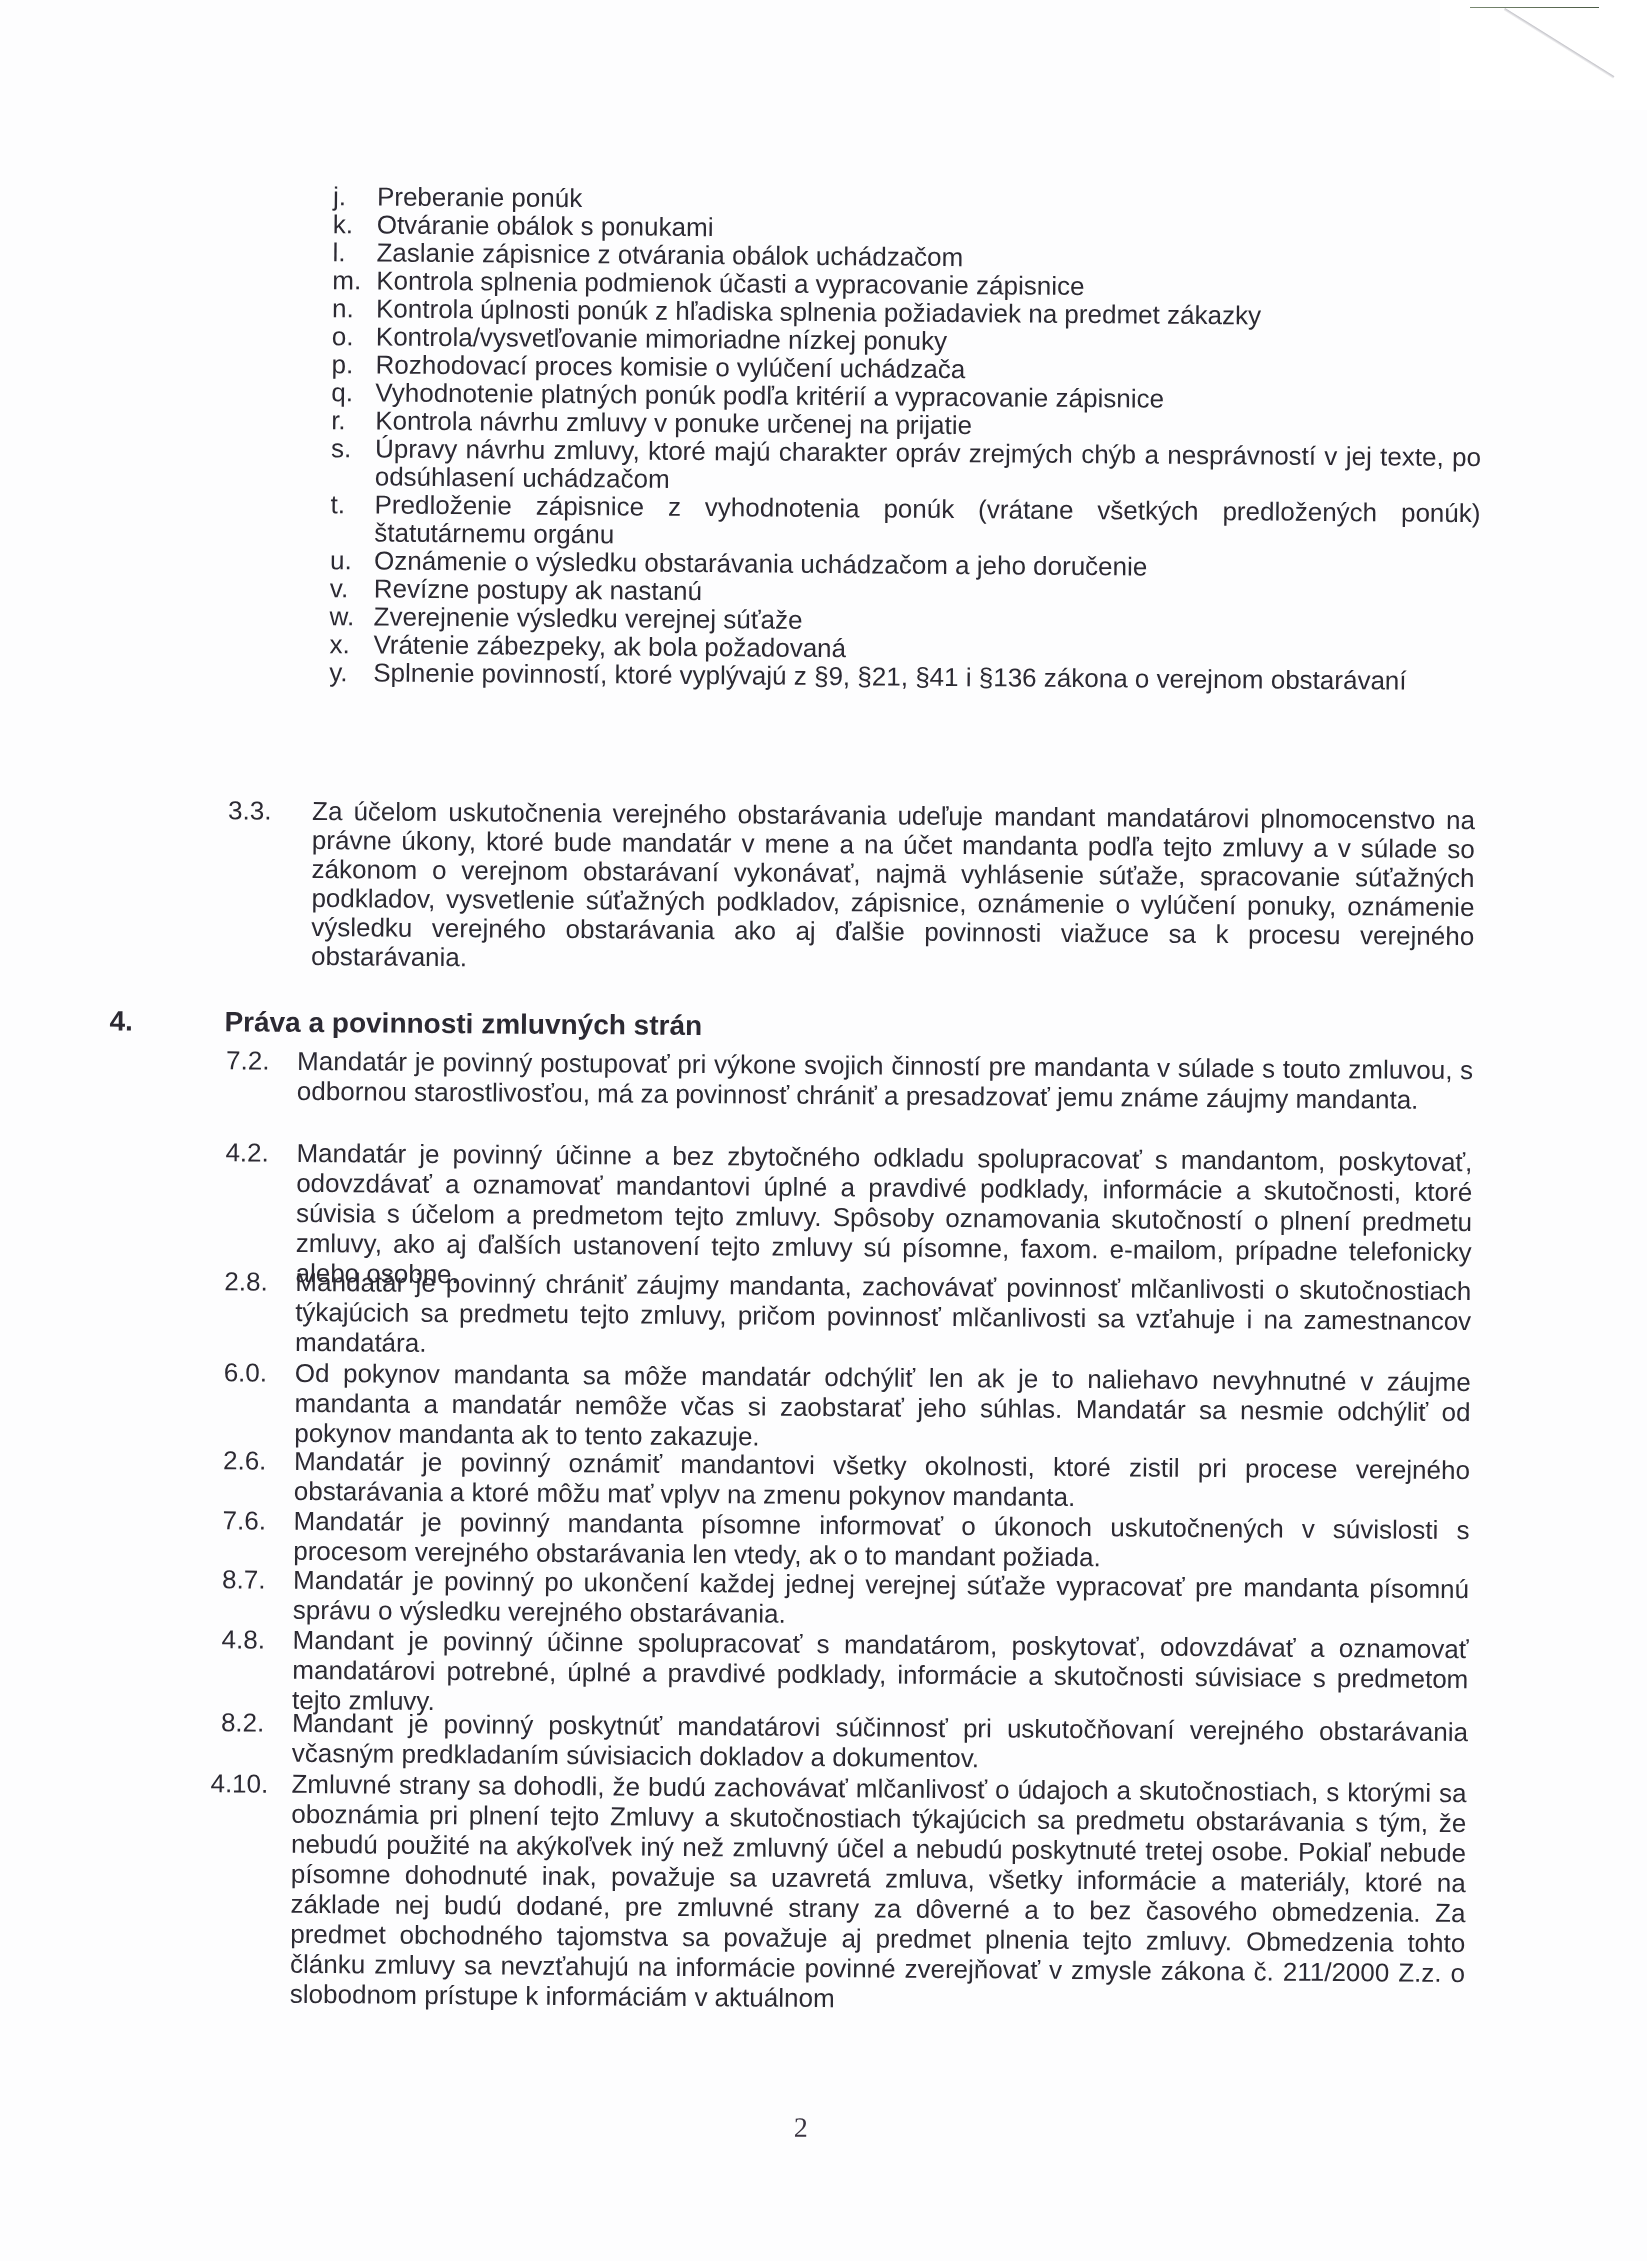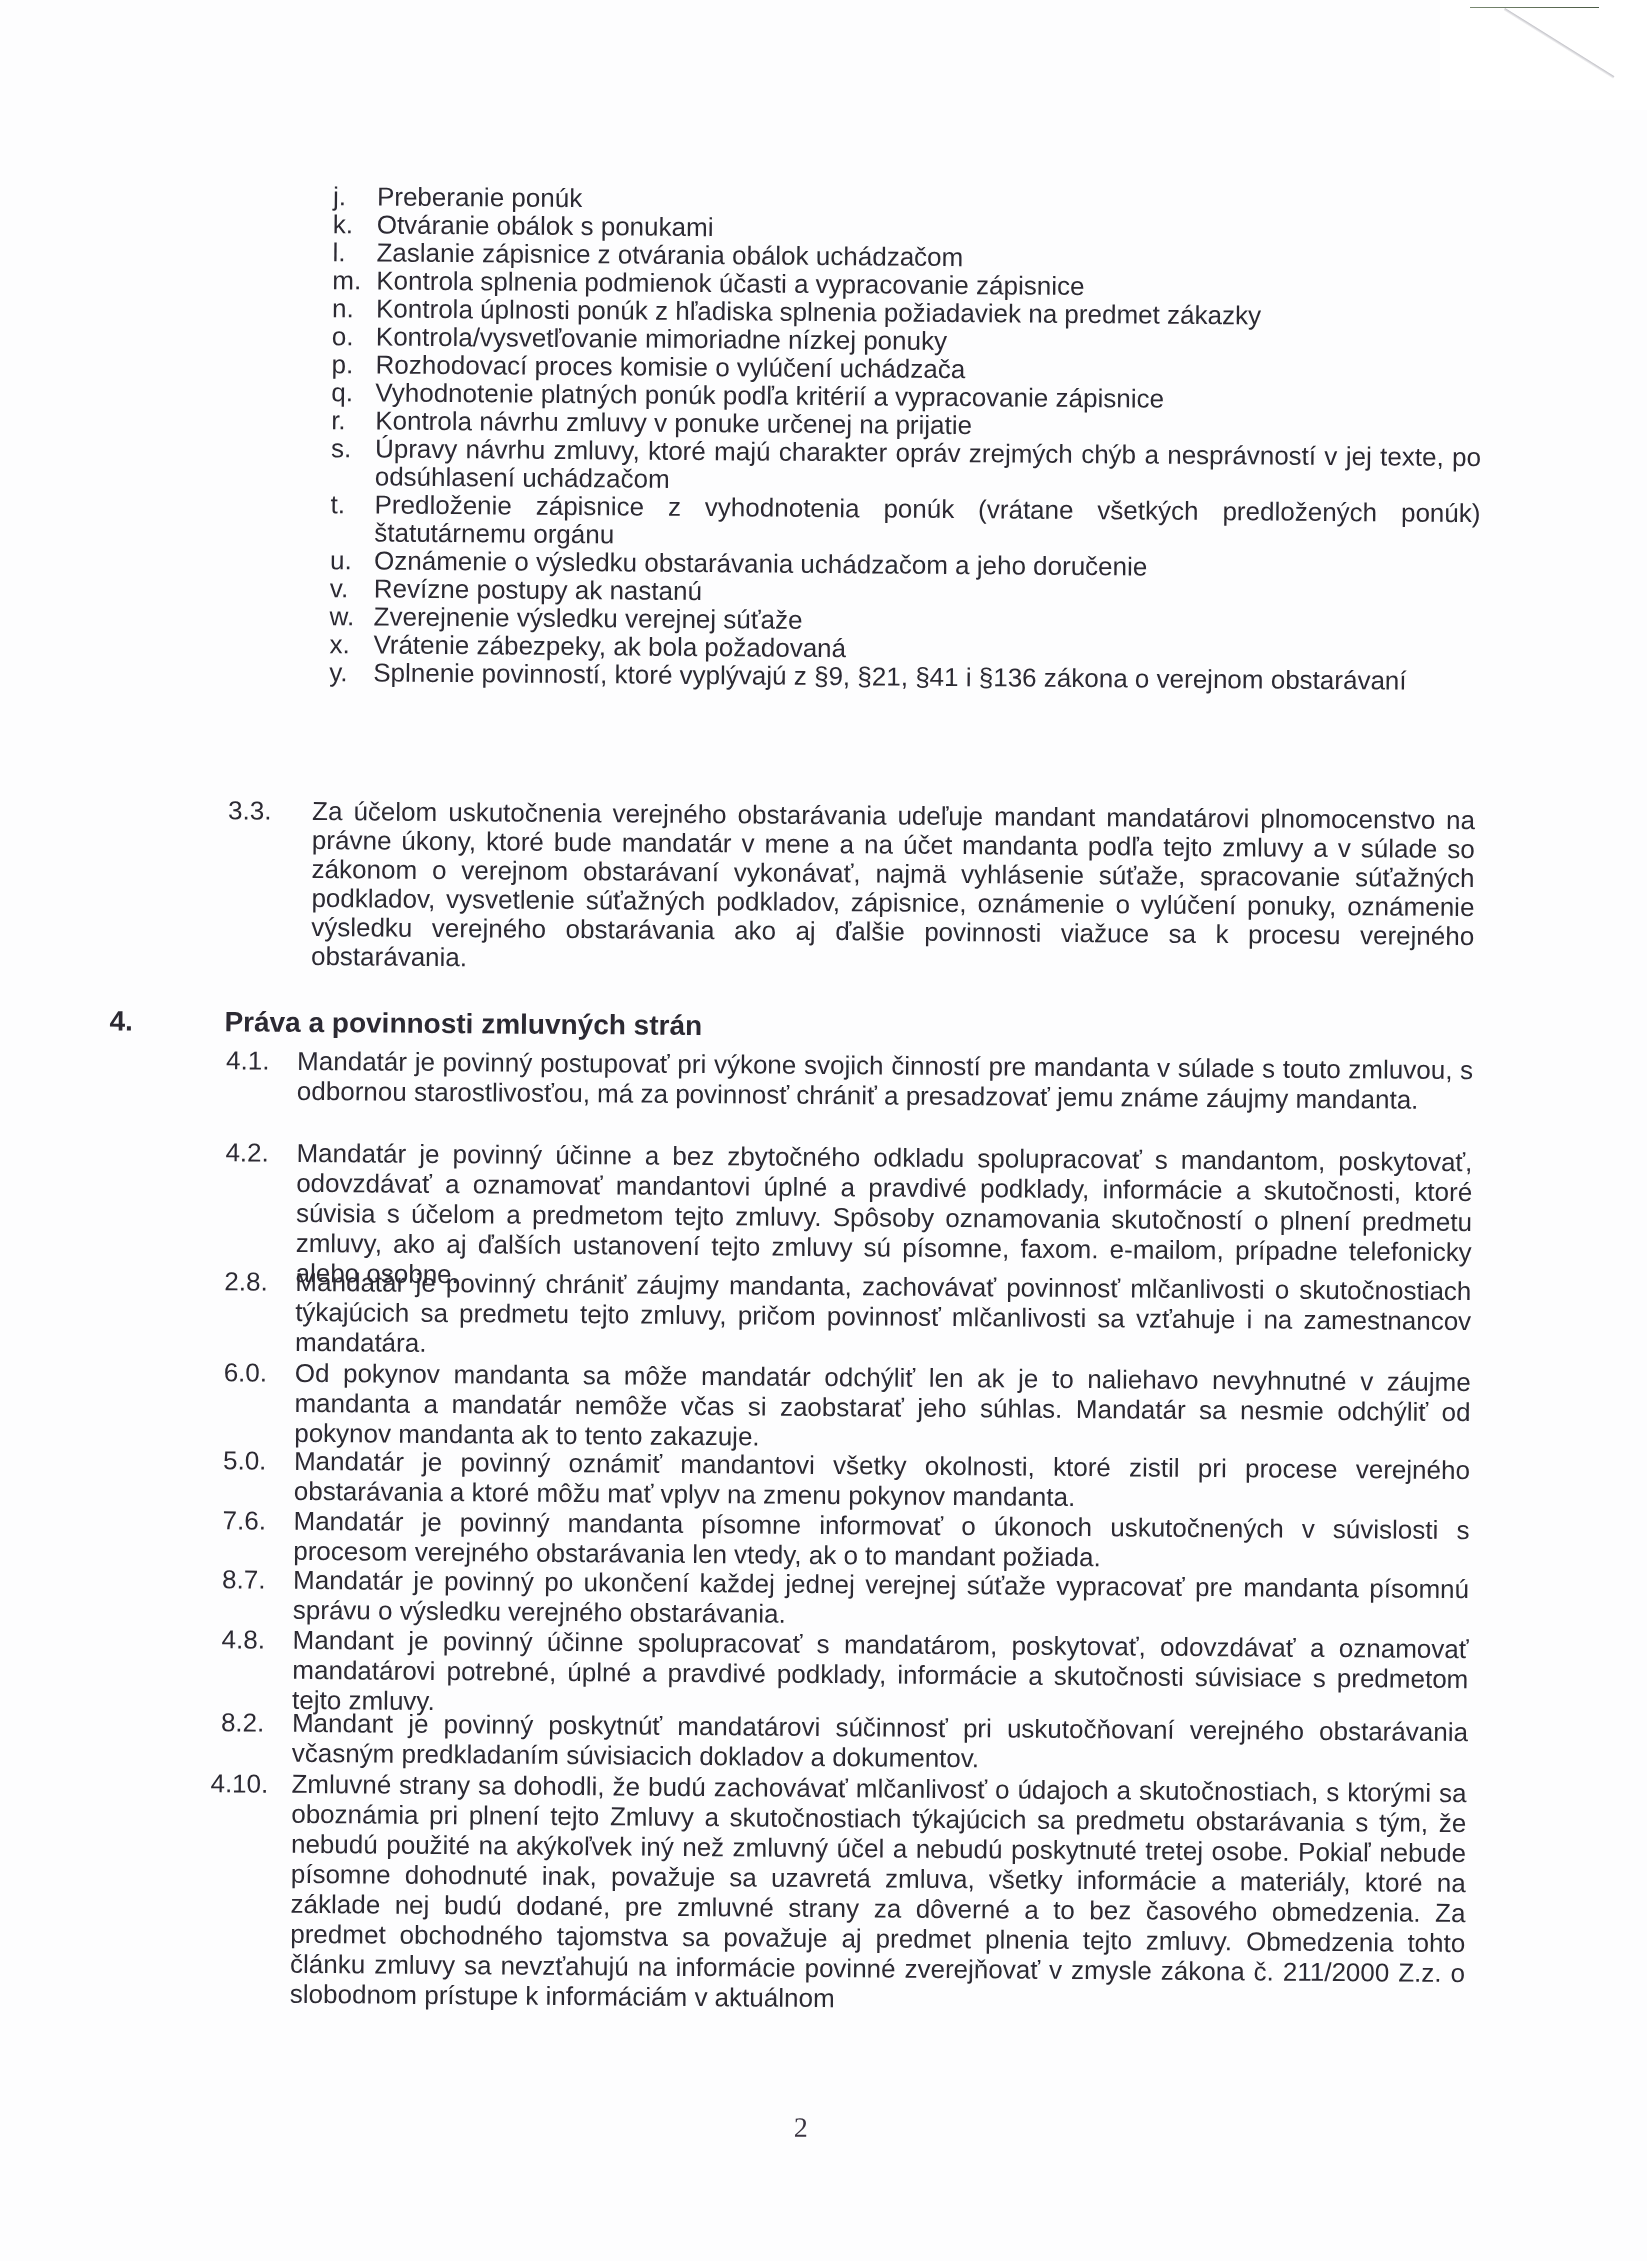--- a/index.html
+++ b/index.html
@@ -135,37 +135,37 @@
     <span class="tx">Za účelom uskutočnenia verejného obstarávania udeľuje mandant mandatárovi plnomocenstvo na právne úkony, ktoré bude mandatár v mene a na účet mandanta podľa tejto zmluvy a v súlade so zákonom o verejnom obstarávaní vykonávať, najmä vyhlásenie súťaže, spracovanie súťažných podkladov, vysvetlenie súťažných podkladov, zápisnice, oznámenie o vylúčení ponuky, oznámenie výsledku verejného obstarávania ako aj ďalšie povinnosti viažuce sa k procesu verejného obstarávania.</span>
   </div>
 
   <div class="sec4">
     <span class="num">4.</span>
     <span>Práva a povinnosti zmluvných strán</span>
   </div>
 
   <div id="clauses">
       <div class="sub" style="top: 1050px;">
-        <span class="num">4.1.</span>
+        <span class="num">7.2.</span>
         <span class="tx">Mandatár je povinný postupovať pri výkone svojich činností pre mandanta v súlade s touto zmluvou, s odbornou starostlivosťou, má za povinnosť chrániť a presadzovať jemu známe záujmy mandanta.</span>
       </div>
       <div class="sub" style="top: 1142px;">
         <span class="num">4.2.</span>
         <span class="tx">Mandatár je povinný účinne a bez zbytočného odkladu spolupracovať s mandantom, poskytovať, odovzdávať a oznamovať mandantovi úplné a pravdivé podklady, informácie a skutočnosti, ktoré súvisia s účelom a predmetom tejto zmluvy. Spôsoby oznamovania skutočností o plnení predmetu zmluvy, ako aj ďalších ustanovení tejto zmluvy sú písomne, faxom. e-mailom, prípadne telefonicky alebo osobne.</span>
       </div>
       <div class="sub" style="top: 1271px;">
         <span class="num">2.8.</span>
         <span class="tx">Mandatár je povinný chrániť záujmy mandanta, zachovávať povinnosť mlčanlivosti o skutočnostiach týkajúcich sa predmetu tejto zmluvy, pričom povinnosť mlčanlivosti sa vzťahuje i na zamestnancov mandatára.</span>
       </div>
       <div class="sub" style="top: 1362px;">
         <span class="num">6.0.</span>
         <span class="tx">Od pokynov mandanta sa môže mandatár odchýliť len ak je to naliehavo nevyhnutné v záujme mandanta a mandatár nemôže včas si zaobstarať jeho súhlas. Mandatár sa nesmie odchýliť od pokynov mandanta ak to tento zakazuje.</span>
       </div>
       <div class="sub" style="top: 1450px;">
-        <span class="num">5.0.</span>
+        <span class="num">2.6.</span>
         <span class="tx">Mandatár je povinný oznámiť mandantovi všetky okolnosti, ktoré zistil pri procese verejného obstarávania a ktoré môžu mať vplyv na zmenu pokynov mandanta.</span>
       </div>
       <div class="sub" style="top: 1510px;">
         <span class="num">7.6.</span>
         <span class="tx">Mandatár je povinný mandanta písomne informovať o úkonoch uskutočnených v súvislosti s procesom verejného obstarávania len vtedy, ak o to mandant požiada.</span>
       </div>
       <div class="sub" style="top: 1569px;">
         <span class="num">8.7.</span>
         <span class="tx">Mandatár je povinný po ukončení každej jednej verejnej súťaže vypracovať pre mandanta písomnú správu o výsledku verejného obstarávania.</span>
       </div>

